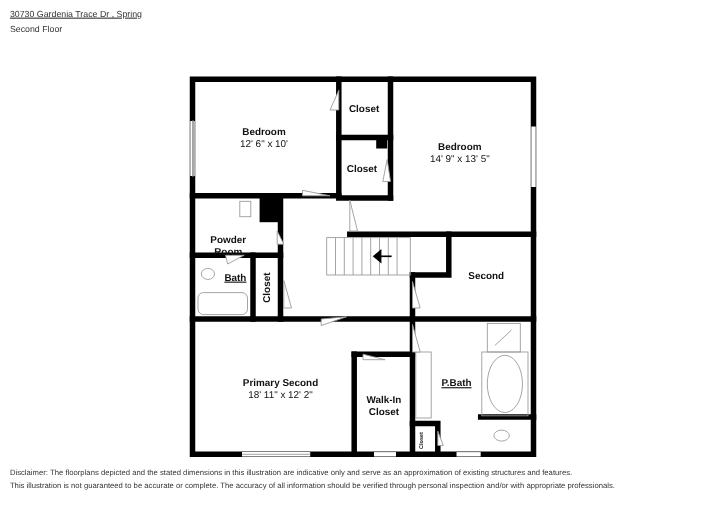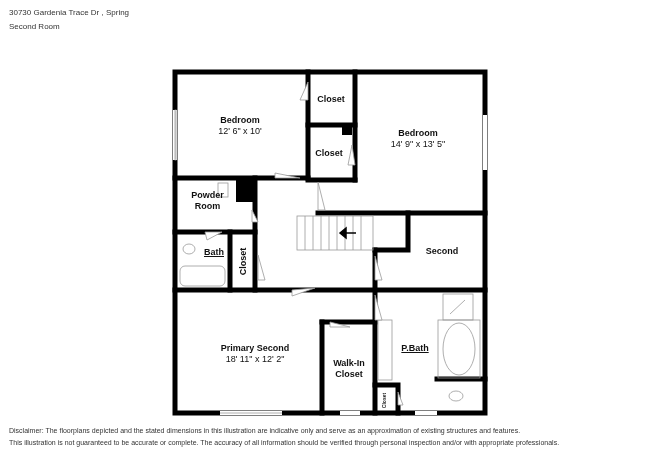--- a/index.html
+++ b/index.html
@@ -8,22 +8,22 @@
   .disc { position:absolute; left:9px; font-size:7px; color:#333; white-space:nowrap; }
   svg { position:absolute; left:0; top:0; }
   .lbl { position:absolute; text-align:center; font-size:9px; line-height:11px; color:#111; }
   .lbl b { font-weight:bold; display:block; }
   .lbl span { display:block; font-weight:normal; }
   .small { font-size:5px; font-weight:bold; }
 </style>
 </head>
 <body>
 
-<div class="hdr" style="top:8px;">30730 Gardenia Trace Dr , Spring</div>
-<div class="hdr" style="top:22px;">Second Room</div>
+<div class="hdr" style="top:8px;text-decoration:underline;">30730 Gardenia Trace Dr , Spring</div>
+<div class="hdr" style="top:22px;">Second Floor</div>
 
 <svg width="650" height="460">
   <g fill="none" stroke="#000" stroke-width="5" stroke-linecap="square">
 
     <path d="M175,72 L485,72 L485,413 L175,413 Z"></path>
 
     <path d="M308,72 L308,178"></path>
     <path d="M355,72 L355,180"></path>
     <path d="M308,125 L355,125"></path>
     <path d="M308,180 L355,180"></path>
@@ -109,21 +109,21 @@
 <div class="lbl" style="left:310px;top:94px;width:42px;">
     <b>Closet</b>
   </div>
 <div class="lbl" style="left:308px;top:148px;width:42px;">
     <b>Closet</b>
   </div>
 <div class="lbl" style="left:378px;top:128px;width:80px;">
     <b>Bedroom</b>
     <span>14' 9" x 13' 5"</span>
   </div>
-<div class="lbl" style="left:180px;top:190px;width:55px;">
+<div class="lbl" style="left:180px;top:213px;width:55px;">
     <b>Powder Room</b>
   </div>
 <div class="lbl" style="left:200px;top:247px;width:28px;text-decoration:underline;">
     <b>Bath</b>
   </div>
 <div class="lbl" style="left:222px;top:256px;width:42px;transform:rotate(-90deg);">
     <b>Closet</b>
   </div>
 <div class="lbl" style="left:412px;top:246px;width:60px;">
     <b>Second</b>

